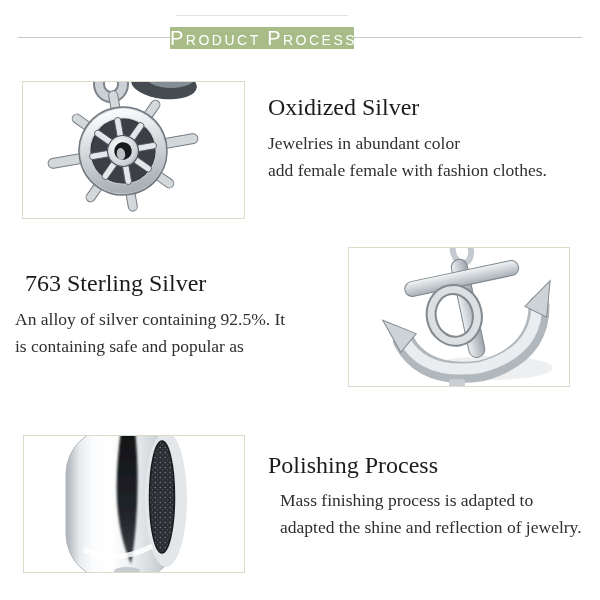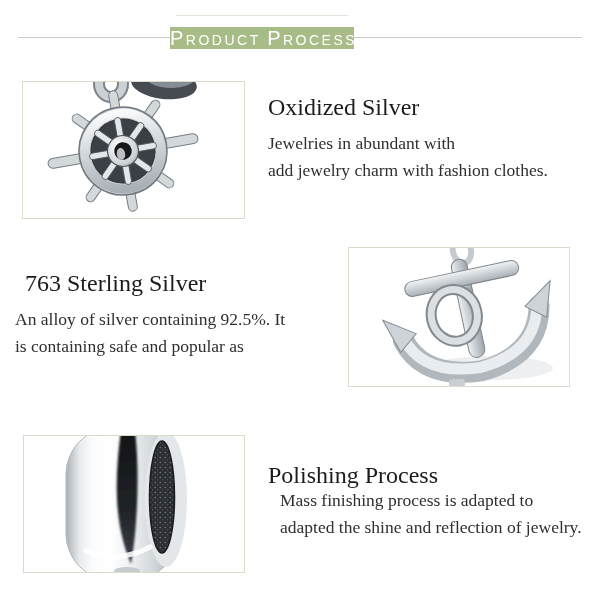--- a/index.html
+++ b/index.html
@@ -20,21 +20,21 @@
   .frame svg{display:block;width:100%;height:100%;}
   .frame-wheel{left:22px;top:81px;width:223px;height:138px;}
   .frame-anchor{left:348px;top:247px;width:222px;height:140px;}
   .frame-bead{left:23px;top:435px;width:222px;height:138px;}
 
   
   .heading{position:absolute;font-size:24px;line-height:30px;color:#1b1b1b;white-space:nowrap;}
   .bodytext{position:absolute;font-size:17.5px;line-height:27px;color:#2f2f2f;white-space:nowrap;}
   .h1{left:268px;top:92px;}   .b1{left:268px;top:130px;}
   .h2{left:25px;top:268px;}   .b2{left:15px;top:306px;}
-  .h3{left:268px;top:450px;margin-top:10px;}  .b3{left:280px;top:487px;}
+  .h3{left:268px;top:450px;}  .b3{left:280px;top:487px;}
 </style>
 </head>
 <body>
 
 <div class="page">
 
   <div class="top-faint-line"></div>
   <div class="divider-line"></div>
   <div class="banner">
     <span class="cap">P</span><span>RODUCT</span>&nbsp;<span class="cap">P</span><span>ROCESS</span>
@@ -86,22 +86,22 @@
           <rect x="12" y="-3.2" width="22" height="6.4" rx="3.2" transform="rotate(315)"></rect>
         </g>
         <circle r="15.5" fill="url(#whub)" stroke="#4e545b" stroke-width="1.2"></circle>
         <circle r="8.8" fill="#17191d"></circle>
         <ellipse cx="-2.5" cy="2.5" rx="4.2" ry="6" fill="#cdd2d6" opacity="0.9"></ellipse>
       </g>
     </svg>
   </div>
   <div class="heading h1">Oxidized Silver</div>
   <div class="bodytext b1">
-    <div>Jewelries in abundant with</div>
-    <div>add jewelry charm with fashion clothes.</div>
+    <div>Jewelries in abundant color</div>
+    <div>add female female with fashion clothes.</div>
   </div>
 
   <div class="heading h2">763 Sterling Silver</div>
   <div class="bodytext b2">
     <div>An alloy of silver containing 92.5%. It</div>
     <div>is containing safe and popular as</div>
   </div>
   <div class="frame frame-anchor">
     <svg viewBox="0 0 220 138">
       <defs>

